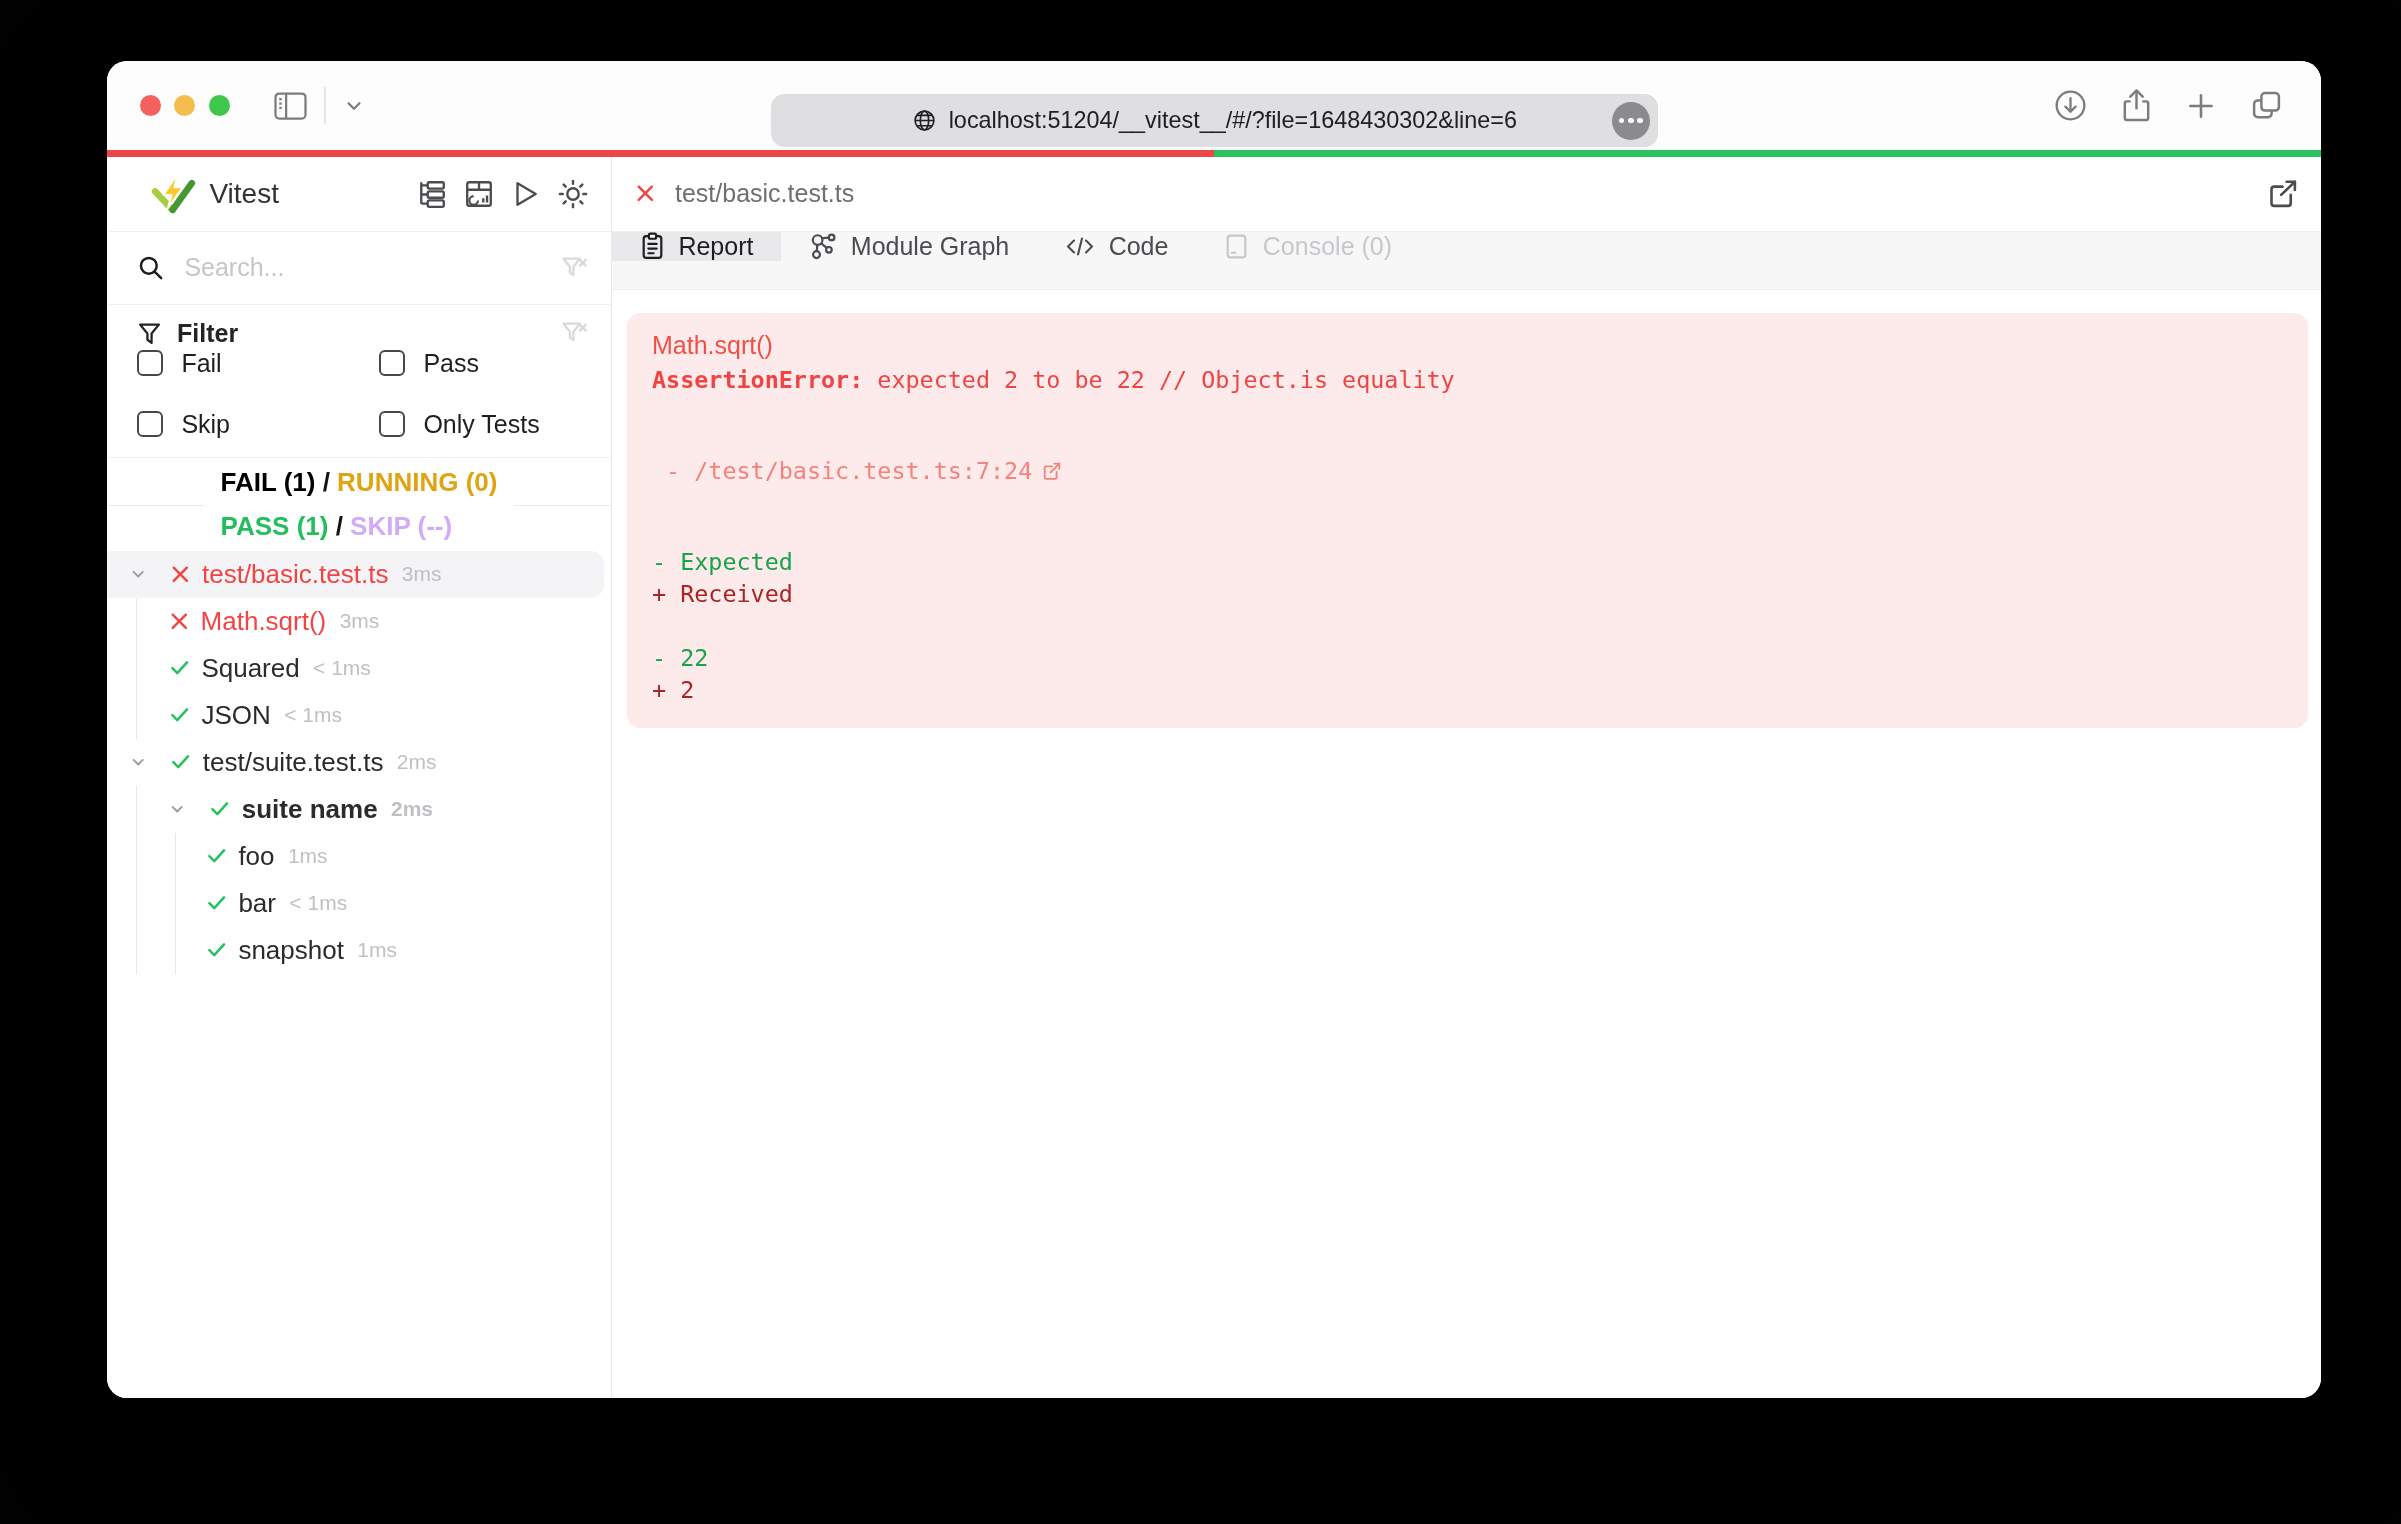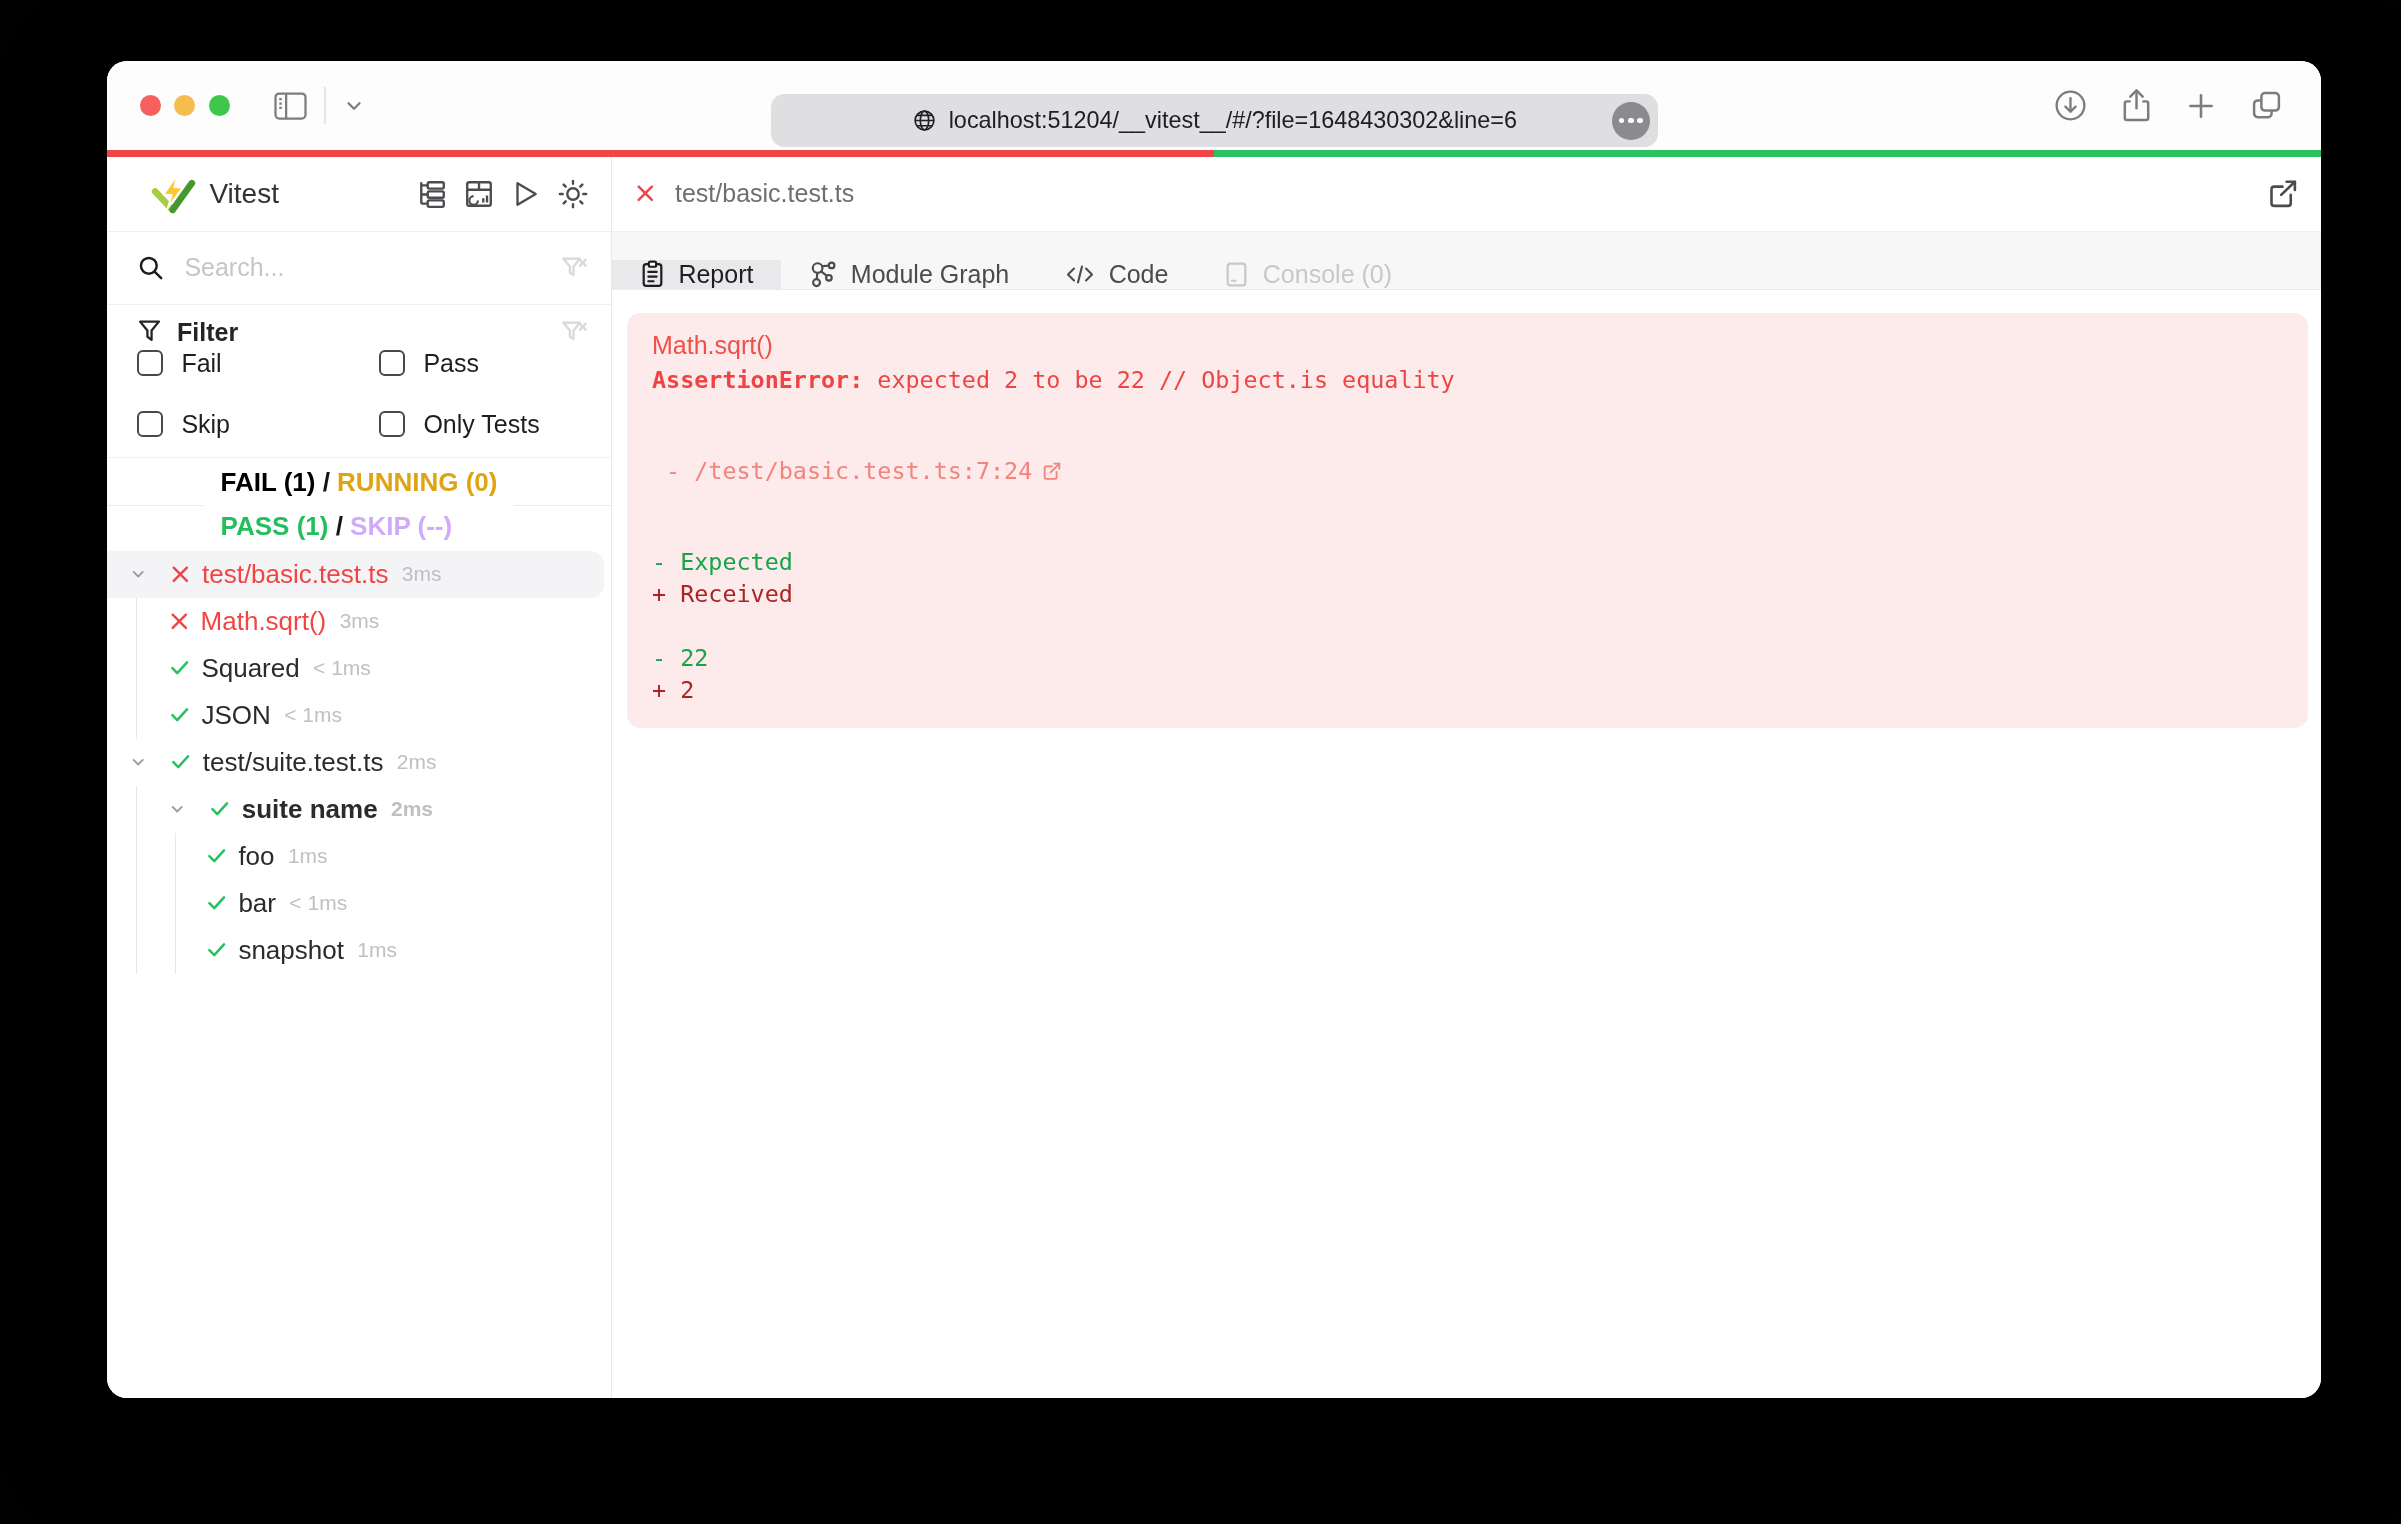--- a/index.html
+++ b/index.html
@@ -39,21 +39,21 @@
   .s-header{height:74px;flex:none;border-bottom:1.7px solid #f0f0f1;display:flex;align-items:center;padding:0 22px 0 44px;}
   .app-title{font-size:28px;color:#323234;margin-left:13.4px;font-weight:500;}
   .spacer{flex:1;}
   .hdr-icons{display:flex;align-items:center;gap:16.7px;color:#4c4c50;}
   .icon-btn{display:flex;align-items:center;justify-content:center;}
   .search-row{height:72px;flex:none;border-bottom:1.7px solid #f0f0f1;display:flex;align-items:center;padding:0 23.4px 0 30px;}
   .search-input{border:none;outline:none;flex:1;font-size:25px;color:#333;margin-left:18.4px;font-family:"Liberation Sans",sans-serif;background:transparent;}
   .search-input::placeholder{color:#c6c6ca;}
   .muted-icon{color:#d9d9dc;}
   .filter-block{flex:none;border-bottom:1.7px solid #f0f0f1;padding:13.4px 23.4px 18.4px 30px;}
-  .filter-head{display:flex;align-items:flex-start;gap:15px;height:30px;color:#242427;}
+  .filter-head{display:flex;align-items:center;gap:15px;height:30px;color:#242427;}
   .filter-title{font-size:25px;font-weight:700;color:#242427;}
   .filter-grid{display:grid;grid-template-columns:242px 1fr;row-gap:31px;}
   .check-item{display:flex;align-items:center;gap:18.4px;font-size:25px;color:#1e1e20;height:30px;}
   .checkbox{width:22px;height:22px;border:2.5px solid #48484b;border-radius:5.8px;background:#fff;flex:none;}
   
   .status-block{position:relative;flex:none;padding:2.5px 0 1.7px;}
   .status-block::before{content:"";position:absolute;left:0;right:0;top:50%;height:1.7px;background:#eaeaec;}
   .status-inner{position:relative;margin:0 auto;width:fit-content;background:#fff;padding:0 16.7px;}
   .status-line{height:44px;display:flex;align-items:center;font-size:26px;font-weight:700;white-space:pre;}
   .st-fail{color:#000000;} .st-running{color:#dfa413;} .st-pass{color:#23bf5c;} .st-skip{color:#cfabf8;}
@@ -72,21 +72,21 @@
   .t-in-file{padding-left:31px;}
   .suite-row{padding-left:31px;font-weight:bold;}
   .suite-row .status-ic{margin-left:22px;}
   .c2 .tree-row{padding-left:29px;}
   .chev{color:#9b9ba1;flex:none;display:flex;}
   .status-ic{flex:none;display:flex;}
   
   .main{flex:1;display:flex;flex-direction:column;min-width:0;}
   .m-header{height:74px;flex:none;border-bottom:1.7px solid #f0f0f1;display:flex;align-items:center;padding:0 22px;}
   .file-title{font-size:25px;color:#6e6e73;margin-left:18.4px;}
-  .tab-bar{height:57px;flex:none;background:#f7f7f8;border-bottom:1.7px solid #ececee;display:flex;align-items:flex-end;}
+  .tab-bar{height:57px;flex:none;background:#f7f7f8;border-bottom:1.7px solid #ececee;display:flex;align-items:flex-start;}
   .tab{display:flex;align-items:center;gap:13.4px;padding:0 28px;font-size:25px;color:#4a4a4f;cursor:default;}
   .tab.active{background:#e9e9eb;color:#1e1e21;font-weight:500;}
   .tab.disabled{color:#c7c7cc;}
   .report-scroll{flex:1;padding:23.4px 13.4px 0 15px;min-height:0;}
   .error-box{
     background:#fdeaea;border-radius:13.4px;padding:13.4px 25px 22px 25px;box-sizing:border-box;
     font-family:"DejaVu Sans Mono",monospace;font-size:23.4px;line-height:32px;
   }
   .err-title{font-family:"Liberation Sans",sans-serif;font-size:25px;line-height:38px;color:#f05049;}
   .err-line{white-space:pre;}

